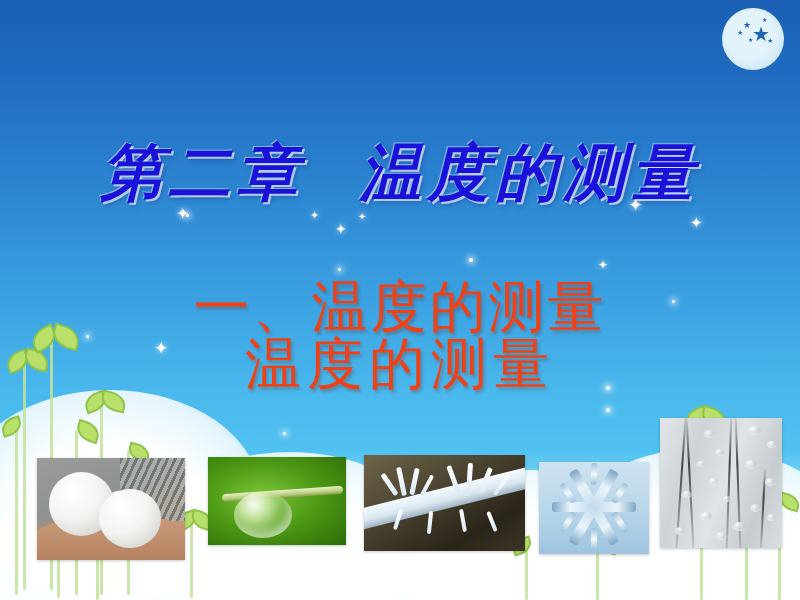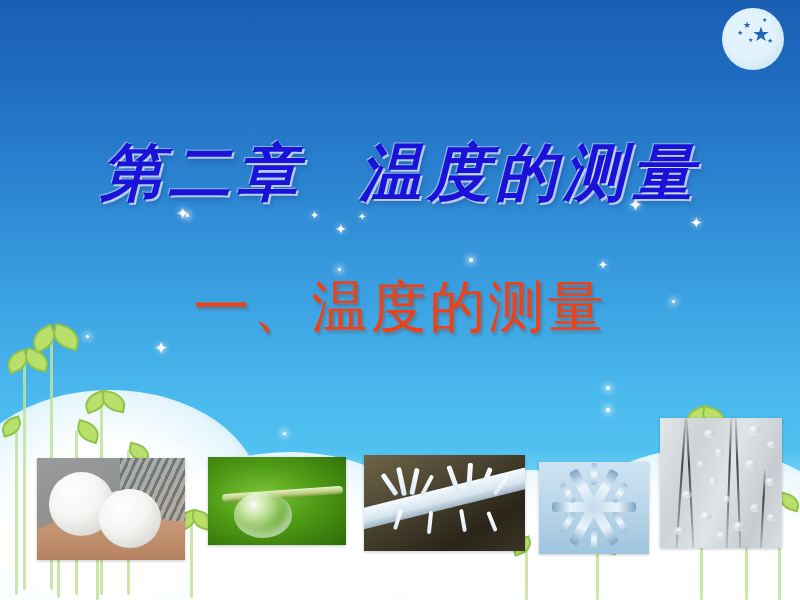--- a/index.html
+++ b/index.html
@@ -337,20 +337,21 @@
       <div class="stem" style="left:778px;top:500px;height:100px;"></div>
       <div class="leaf r" style="left:779px;top:494px;width:17px;height:12px;transform:rotate(15deg);"></div>
     </div>
   </div>
 
 
   <div class="chapter-title">第二章  温度的测量</div>
 
   <div class="lesson-title">
     <div class="l1">一、温度的测量</div>
+    <div class="l2">温度的测量</div>
   </div>
 
   <div>
 
     <div class="photo" id="photo-hail" style="left:37px;top:458px;width:148px;height:102px;">
       <div class="inner">
         <div class="grate"></div>
         <div class="palm"></div>
         <div class="ball" style="left:8%;top:14%;width:44%;height:62%;"></div>
         <div class="ball" style="left:42%;top:30%;width:42%;height:58%;"></div>

